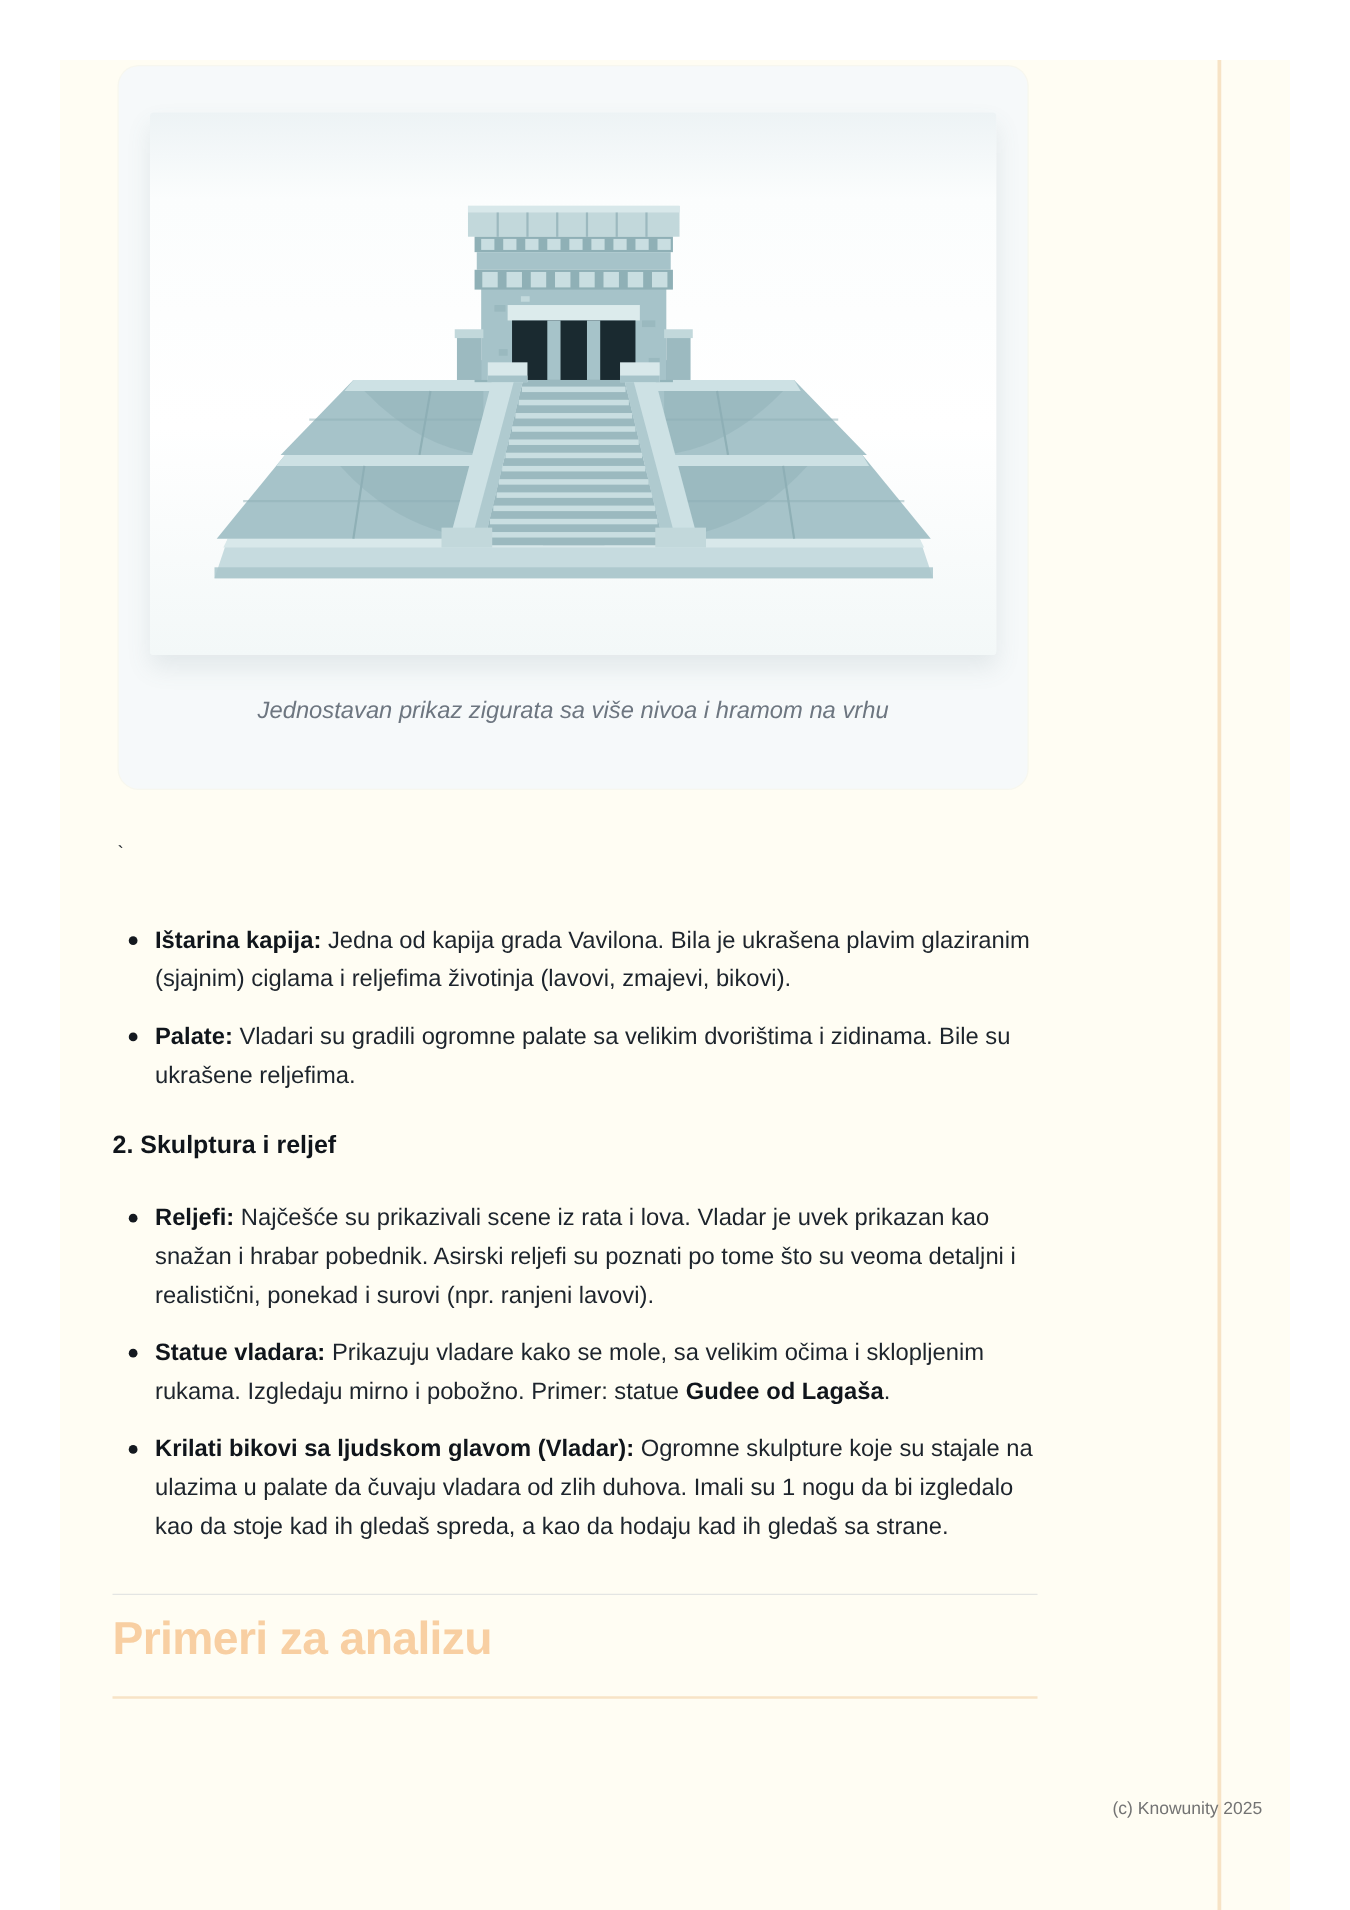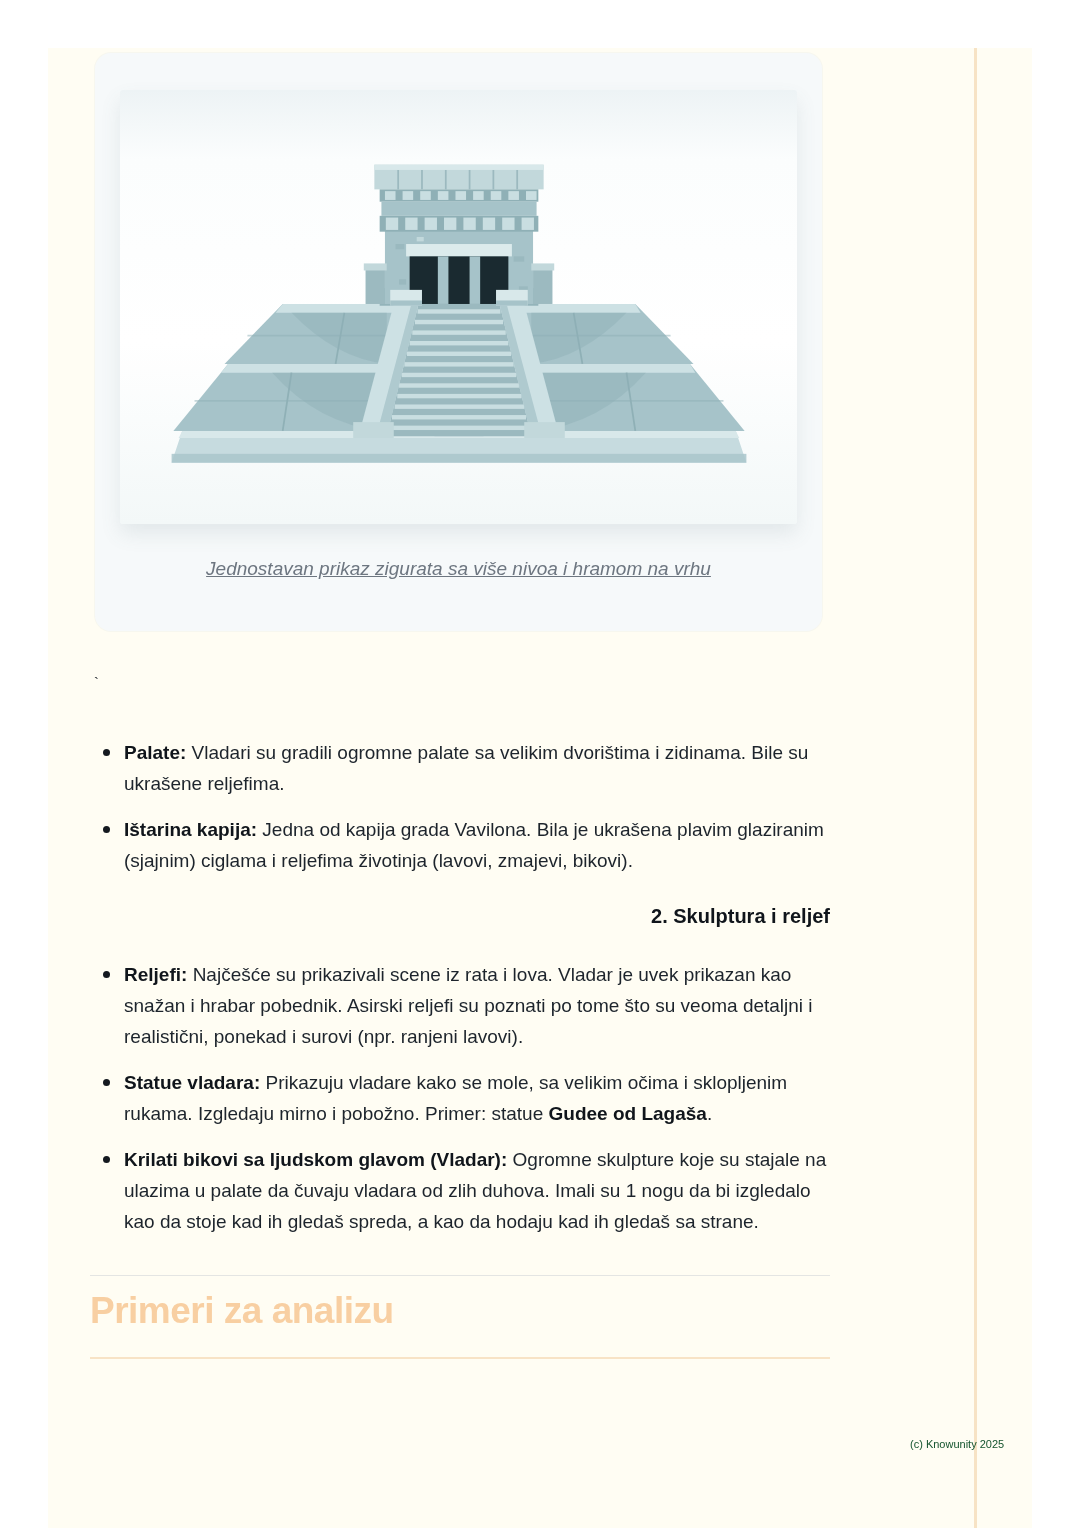--- a/index.html
+++ b/index.html
@@ -55,21 +55,20 @@
   }
   .figure-caption {
     position: absolute;
     left: 0;
     right: 0;
     top: 505px;
     text-align: center;
     font-style: italic;
     font-size: 19px;
     color: #6d7680;
-    text-decoration: underline;
   }
   
   .content {
     position: absolute;
     left: 42px;
     top: 624px;
     width: 740px;
     color: #1d242c;
     font-size: 19px;
     line-height: 31px;
@@ -102,21 +101,20 @@
     border-radius: 50%;
     background: #14191f;
   }
   strong { font-weight: bold; color: #10151b; }
   .sub-heading {
     font-size: 20px;
     font-weight: bold;
     color: #10151b;
     margin: 27px 0 30px 0;
     line-height: 26px;
-    text-align: right;
   }
   .divider {
     border: 0;
     border-top: 1px solid #e4e5e3;
     margin: 38px 0 0 0;
   }
   .examples-heading {
     font-size: 37px;
     font-weight: bold;
     color: #f8cfa2;
@@ -126,25 +124,24 @@
   }
   .examples-rule {
     border: 0;
     border-top: 2px solid #f8e3c6;
     margin: 24px 0 0 0;
   }
   .copyright {
     position: absolute;
     left: 890px;
     top: 1438px;
-    font-size: 11px;
-    color: #14532d;
+    font-size: 14px;
+    color: #737373;
     z-index: 2;
     white-space: nowrap;
-    margin-left: 20px;
   }
 </style>
 </head>
 <body>
 
 <div class="paper">
   <div class="edge-line"></div>
 
   <div class="figure-card">
     <div class="figure-image">
@@ -244,24 +241,24 @@
       </svg>
     </div>
     <div class="figure-caption">Jednostavan prikaz zigurata sa više nivoa i hramom na vrhu</div>
   </div>
 
   <div class="content">
     <p class="stray">`</p>
 
     <ul class="bullets first-list">
       <li>
+        <strong>Ištarina kapija:</strong><span> Jedna od kapija grada Vavilona. Bila je ukrašena plavim glaziranim (sjajnim) ciglama i reljefima životinja (lavovi, zmajevi, bikovi).</span>
+      </li>
+      <li>
         <strong>Palate:</strong><span> Vladari su gradili ogromne palate sa velikim dvorištima i zidinama. Bile su ukrašene reljefima.</span>
-      </li>
-      <li>
-        <strong>Ištarina kapija:</strong><span> Jedna od kapija grada Vavilona. Bila je ukrašena plavim glaziranim (sjajnim) ciglama i reljefima životinja (lavovi, zmajevi, bikovi).</span>
       </li>
     </ul>
 
     <h3 class="sub-heading">2. Skulptura i reljef</h3>
 
     <ul class="bullets">
       <li>
         <strong>Reljefi:</strong><span> Najčešće su prikazivali scene iz rata i lova. Vladar je uvek prikazan kao snažan i hrabar pobednik. Asirski reljefi su poznati po tome što su veoma detaljni i realistični, ponekad i surovi (npr. ranjeni lavovi).</span>
       </li>
       <li>

